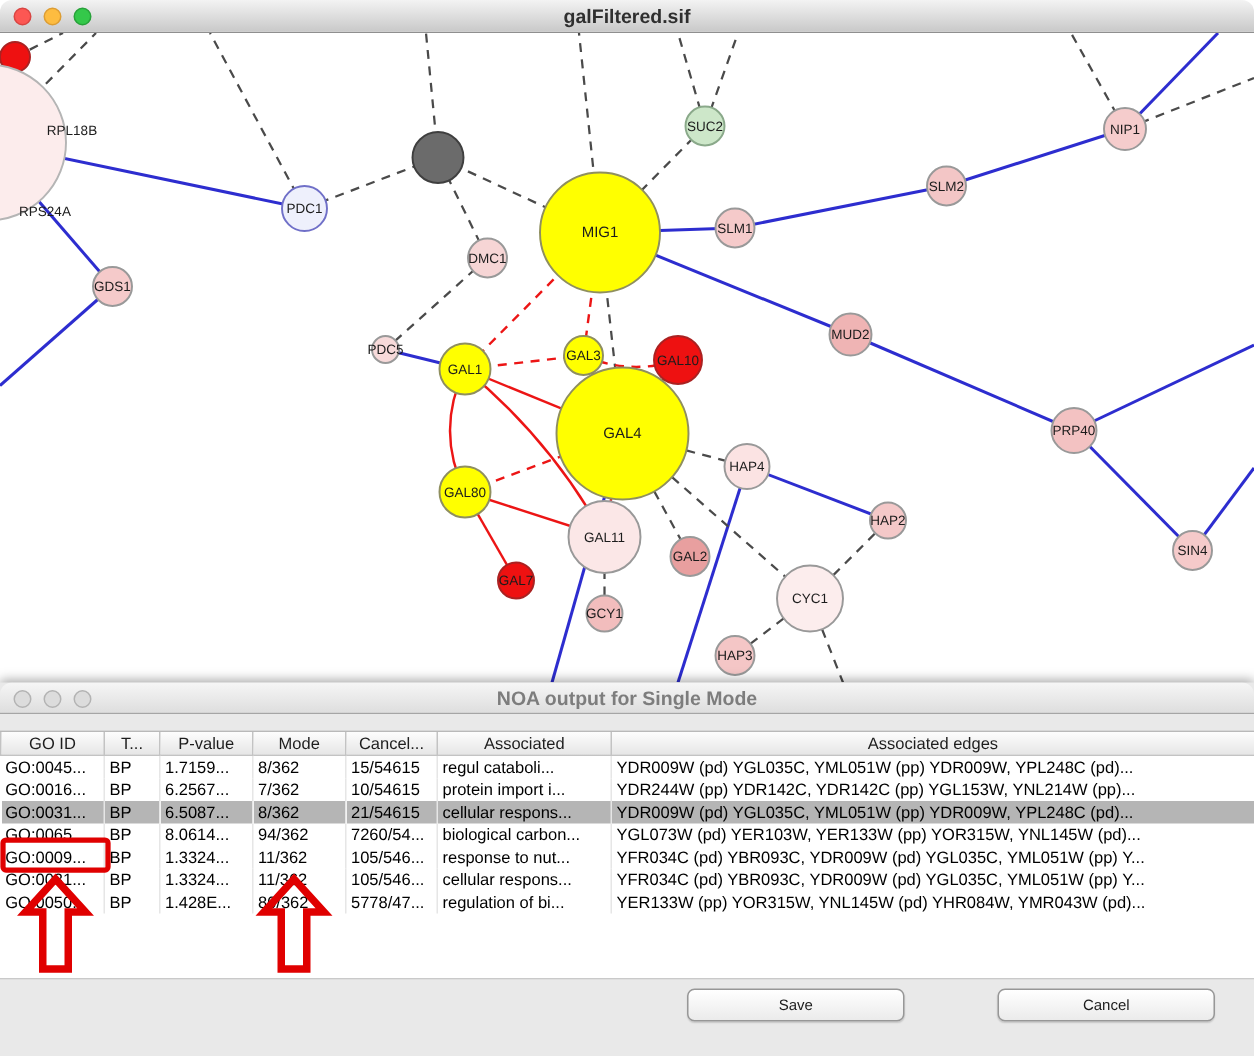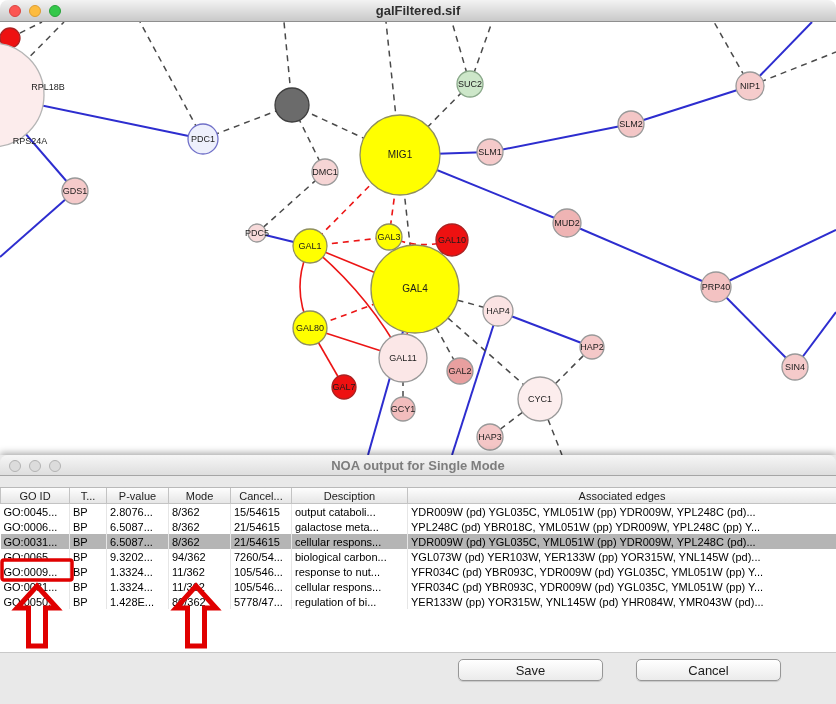--- a/index.html
+++ b/index.html
@@ -51,25 +51,25 @@
   }
   table.noa td{
     height:15px;padding:0 3px;white-space:nowrap;overflow:hidden;
     border-right:1px solid #e6e6e6;color:#000;
   }
   table.noa tr.selected td{background:#b5b5b5;}
   .button-row button{
     position:absolute;top:204px;height:22px;width:145px;
     border:1px solid #979797;border-radius:5px;
     background:linear-gradient(#ffffff,#ebebeb);
-    font-family:"Liberation Sans",sans-serif;font-size:13px;color:#1c1c1c;
+    font-family:"Liberation Sans",sans-serif;font-size:10px;color:#1c1c1c;
     box-shadow:0 1px 1px rgba(0,0,0,.15);
   }
   #save-btn{left:458px;}
-  #cancel-btn{left:636px;}
+  #cancel-btn{left:665px;}
   
   #annot-svg{position:absolute;left:0;top:0;width:836px;height:704px;pointer-events:none;z-index:60;}
 </style>
 </head>
 <body>
 
 <div class="window" id="network-window">
   <div class="titlebar">
     <div class="lights">
       <span class="tl close"></span>
@@ -211,56 +211,56 @@
           <col style="width:116px">
           <col style="width:429px">
       </colgroup>
       <thead>
           <tr id="noa-head">
             <th>GO ID</th>
             <th>T...</th>
             <th>P-value</th>
             <th>Mode</th>
             <th>Cancel...</th>
-            <th>Desciption</th>
+            <th>Associated</th>
             <th>Associated edges</th>
           </tr>
         </thead>
       <tbody id="noa-body">
           <tr>
             <td>GO:0045...</td>
             <td>BP</td>
-            <td>2.8076...</td>
+            <td>1.7159...</td>
             <td>8/362</td>
             <td>15/54615</td>
-            <td>output cataboli...</td>
+            <td>regul cataboli...</td>
             <td>YDR009W (pd) YGL035C, YML051W (pp) YDR009W, YPL248C (pd)...</td>
           </tr>
           <tr>
-            <td>GO:0006...</td>
-            <td>BP</td>
-            <td>6.5087...</td>
-            <td>8/362</td>
-            <td>21/54615</td>
-            <td>galactose meta...</td>
-            <td>YPL248C (pd) YBR018C, YML051W (pp) YDR009W, YPL248C (pp) Y...</td>
+            <td>GO:0016...</td>
+            <td>BP</td>
+            <td>6.2567...</td>
+            <td>7/362</td>
+            <td>10/54615</td>
+            <td>protein import i...</td>
+            <td>YDR244W (pp) YDR142C, YDR142C (pp) YGL153W, YNL214W (pp)...</td>
           </tr>
           <tr class="selected">
             <td>GO:0031...</td>
             <td>BP</td>
             <td>6.5087...</td>
             <td>8/362</td>
             <td>21/54615</td>
             <td>cellular respons...</td>
             <td>YDR009W (pd) YGL035C, YML051W (pp) YDR009W, YPL248C (pd)...</td>
           </tr>
           <tr>
             <td>GO:0065...</td>
             <td>BP</td>
-            <td>9.3202...</td>
+            <td>8.0614...</td>
             <td>94/362</td>
             <td>7260/54...</td>
             <td>biological carbon...</td>
             <td>YGL073W (pd) YER103W, YER133W (pp) YOR315W, YNL145W (pd)...</td>
           </tr>
           <tr>
             <td>GO:0009...</td>
             <td>BP</td>
             <td>1.3324...</td>
             <td>11/362</td>

